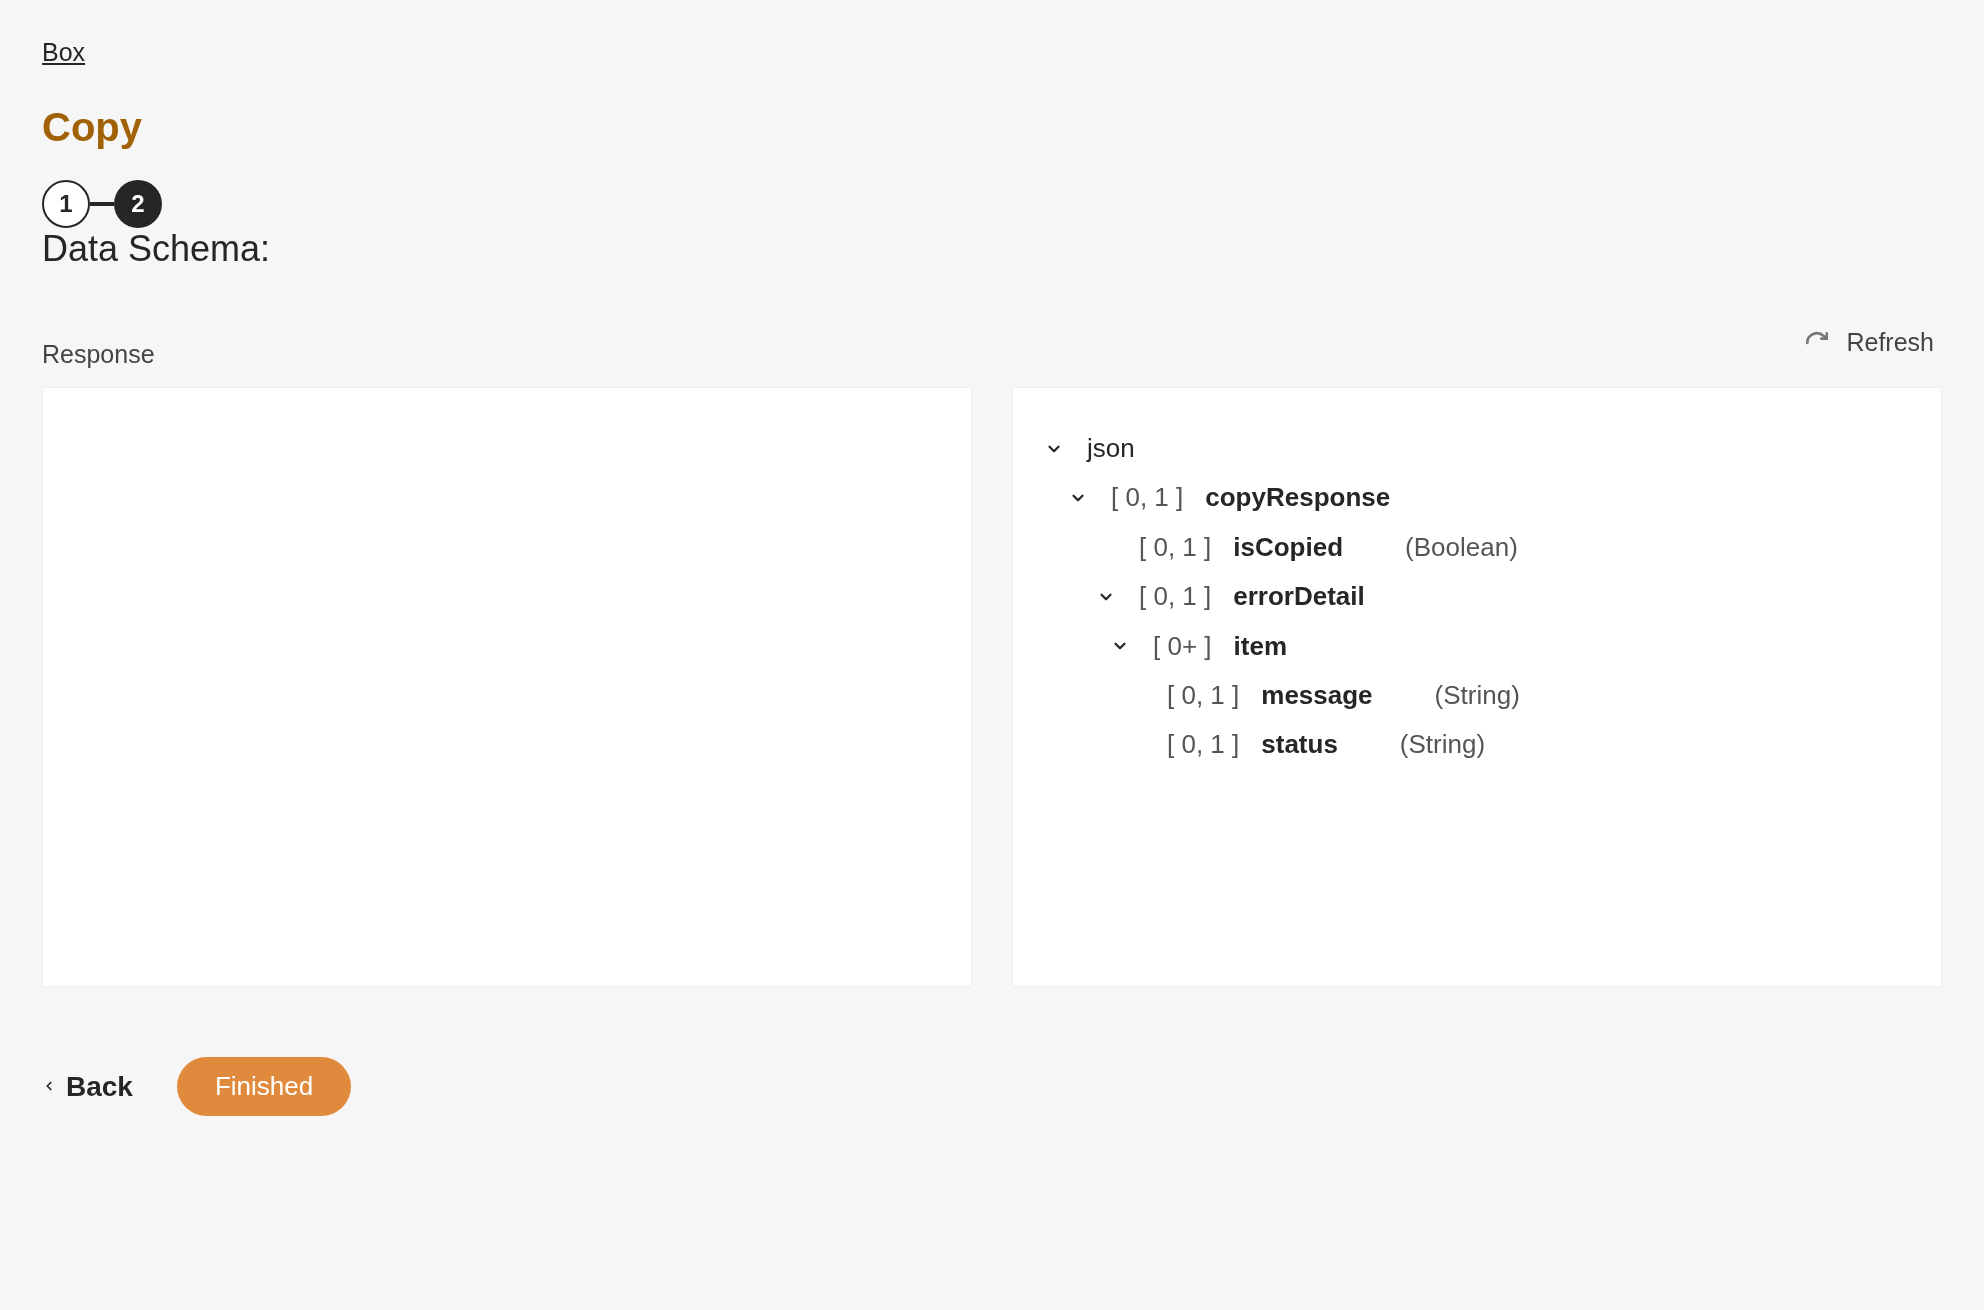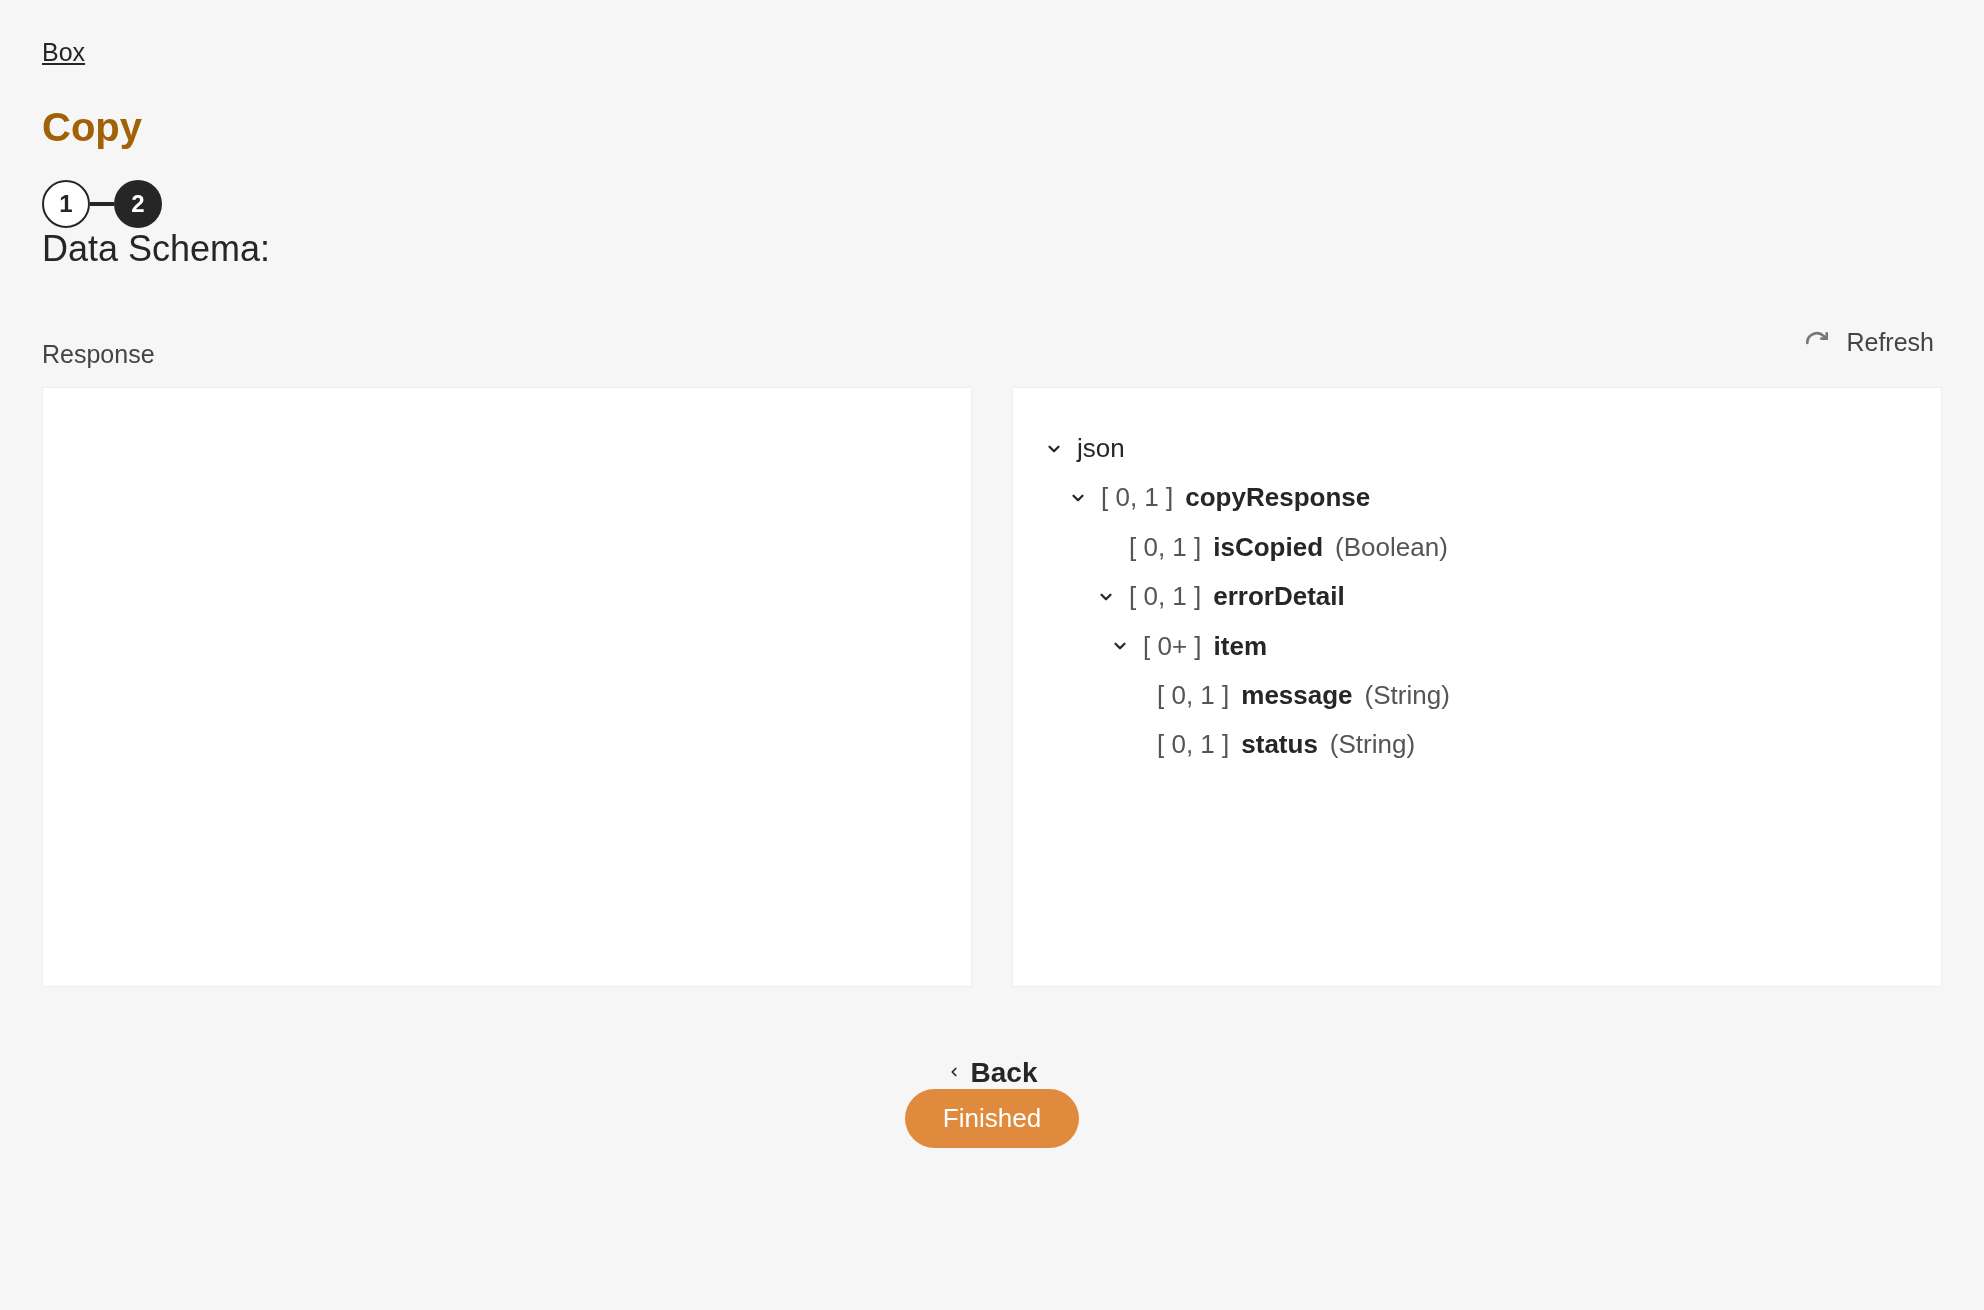--- a/index.html
+++ b/index.html
@@ -91,41 +91,41 @@
   .panel {
     flex: 1 1 0;
     background: #fff;
     min-height: 600px;
     padding: 36px 30px;
     border: 1px solid #eee;
   }
 
   
   .tree { font-size: 26px; color: #262626; }
-  .node { display: flex; align-items: center; gap: 12px; line-height: 1.9; }
+  .node { display: flex; align-items: center; gap: 22px; line-height: 1.9; }
   .chev {
     width: 22px; height: 22px; display: inline-flex;
     align-items: center; justify-content: center;
     flex-shrink: 0;
   }
   .chev svg { display:block; }
   .spacer-chev { width:22px; flex-shrink:0; }
   .indent-1 { padding-left: 24px; }
   .indent-2 { padding-left: 52px; }
   .indent-3 { padding-left: 66px; }
   .indent-4 { padding-left: 80px; }
   .card { color:#555; }
   .bold { font-weight: 700; color:#262626; }
-  .type { color:#555; }
+  .type { color:#555;margin-left:40px; }
 
   .footer {
     display: flex;
     align-items: center;
+    gap: 44px;
     margin-top: 70px;
-    flex-direction: column;
   }
   .back-btn {
     display: flex;
     align-items: center;
     gap: 10px;
     font-size: 28px;
     font-weight: 600;
     cursor: pointer;
     background: none; border: none;
     color: #262626;

